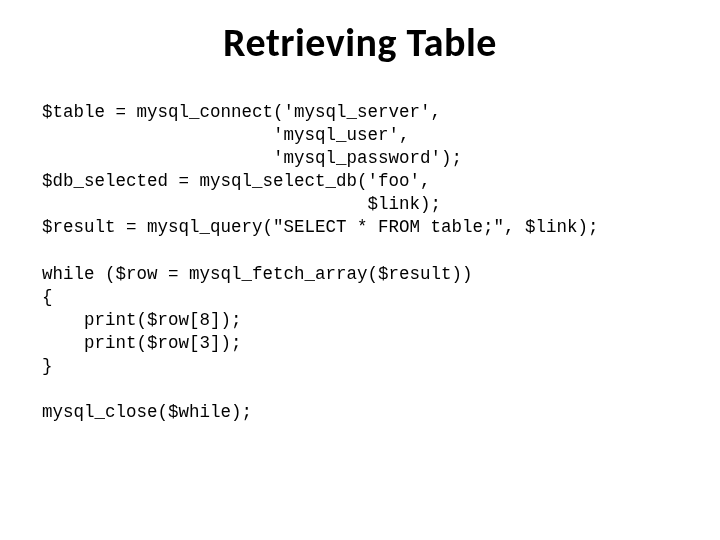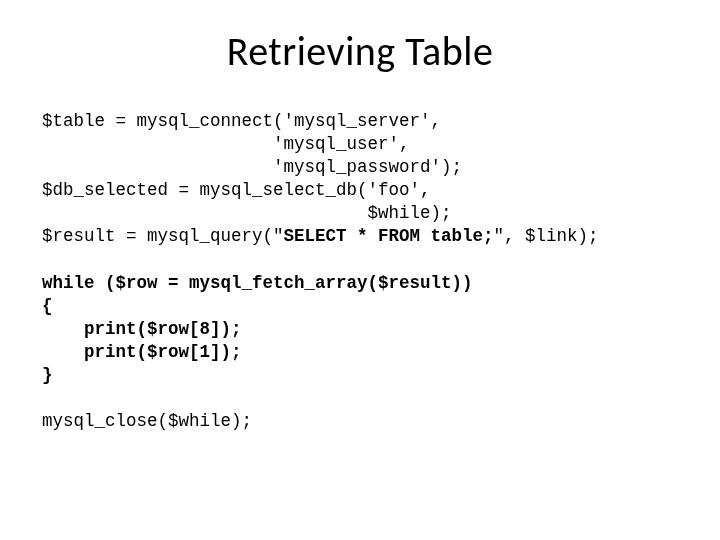--- a/index.html
+++ b/index.html
@@ -12,50 +12,50 @@
     color: #000;
   }
   .slide {
     box-sizing: border-box;
     width: 720px;
     height: 540px;
     padding: 18px 42px 0 42px;
   }
   .title {
     font-size: 40px;
-    font-weight: 400;
+    font-weight: 700;
     text-align: center;
-    margin: 9px 0 34px 0;
+    margin: 0 0 34px 0;
     letter-spacing: 0.5px;
   }
   .code {
     font-family: "Courier New", Courier, monospace;
     font-size: 17.5px;
     line-height: 1.32;
     white-space: pre;
   }
   .code .bold {
-    font-weight: 700;
+    font-weight: 400;
   }
 </style>
 </head>
 <body>
 
 <div class="slide">
 
   <h1 class="title">Retrieving Table</h1>
 
   <div class="code"><span>$table = mysql_connect('mysql_server',</span>
 <span>                      'mysql_user',</span>
 <span>                      'mysql_password');</span>
 <span>$db_selected = mysql_select_db('foo',</span>
-<span>                               $while);</span>
+<span>                               $link);</span>
 <span>$result = mysql_query("</span><span class="bold">SELECT * FROM table;</span><span>", $link);</span>
 
 <span class="bold">while ($row = mysql_fetch_array($result))</span>
 <span class="bold">{</span>
 <span class="bold">    print($row[8]);</span>
-<span class="bold">    print($row[1]);</span>
+<span class="bold">    print($row[3]);</span>
 <span class="bold">}</span>
 
 <span>mysql_close($while);</span></div>
 
 </div>
 
 </body></html>

